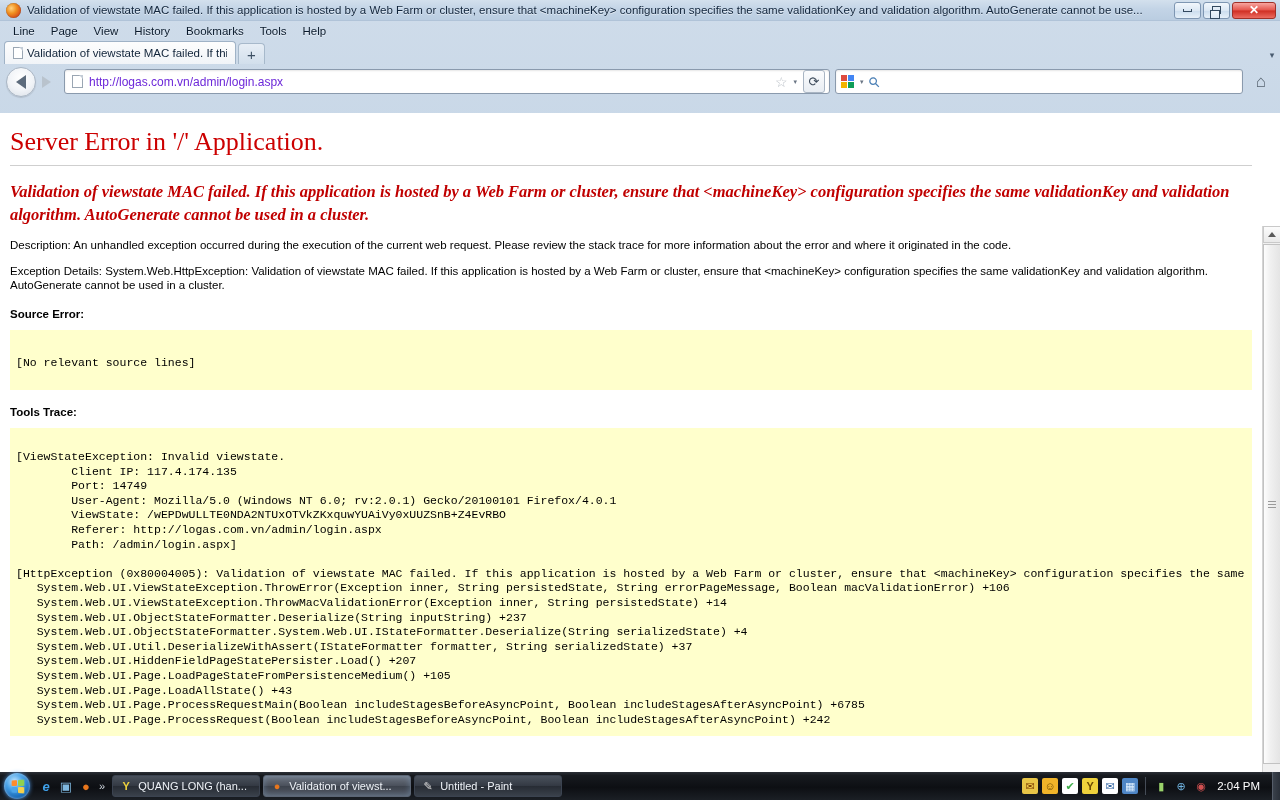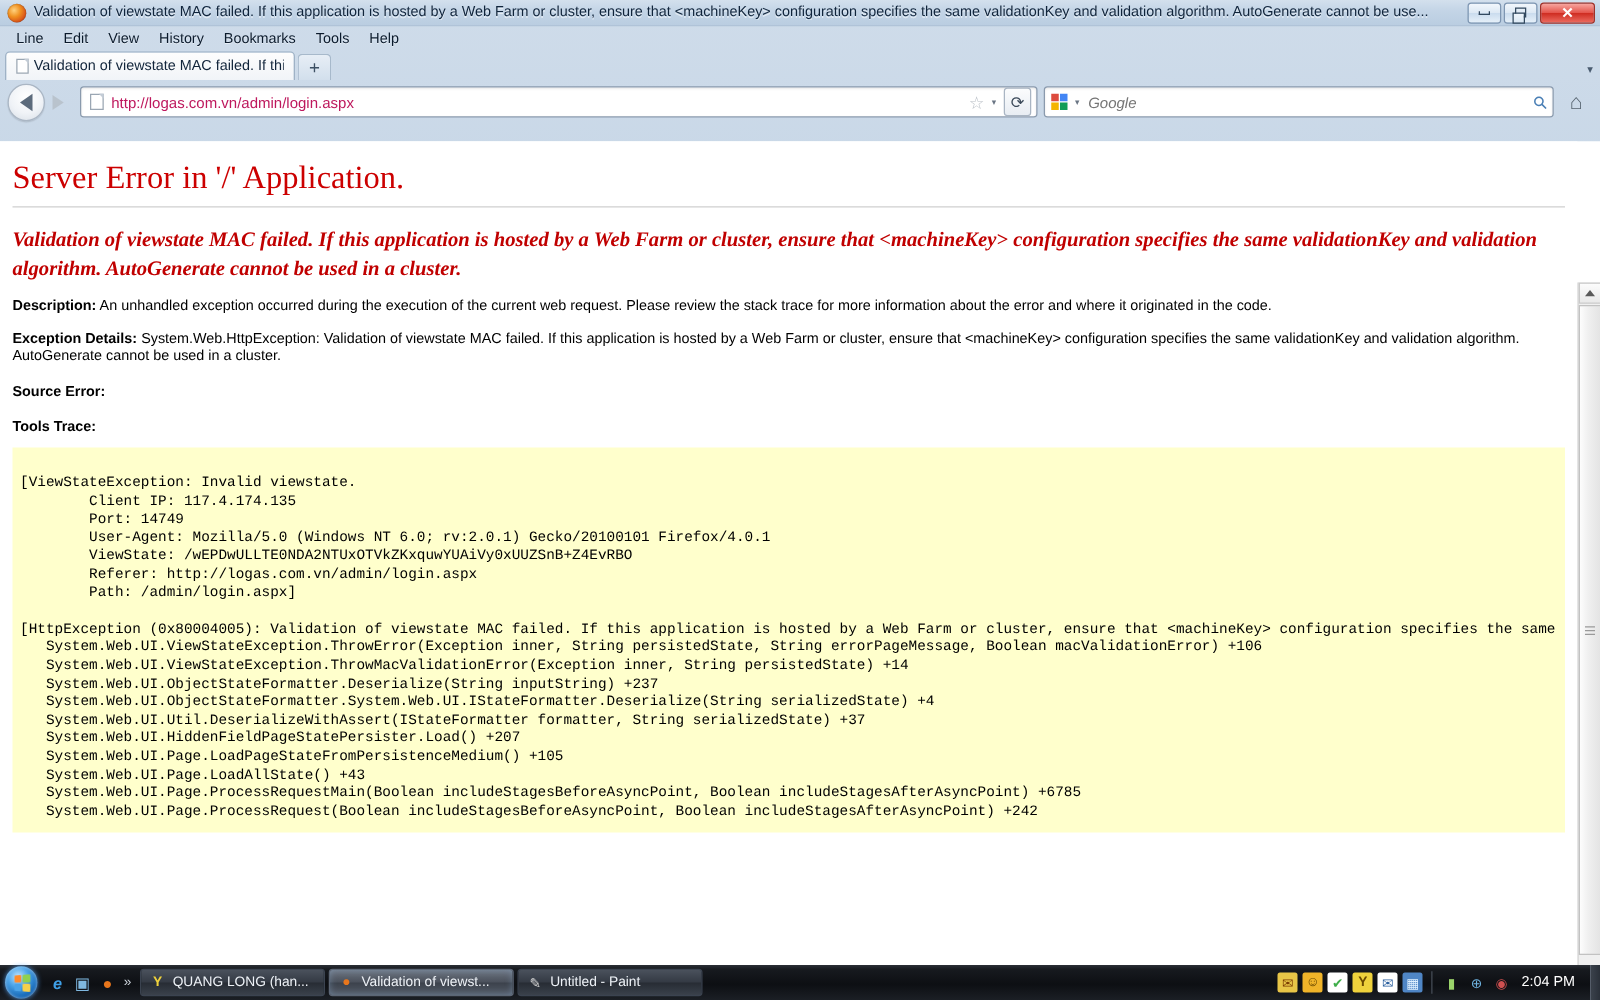--- a/index.html
+++ b/index.html
@@ -112,21 +112,21 @@
     border: 1px solid #8a9aad; border-radius: 3px;
     display: flex; align-items: center; padding: 0 4px; gap: 6px;
     box-shadow: inset 0 1px 2px rgba(0,0,0,.1);
   }
   #urlbar .page-icon2 {
     width: 11px; height: 13px; background:#fff; border:1px solid #9aa6b3; flex:0 0 auto; margin-left:3px;
     position: relative;
   }
   #urlbar .page-icon2:after { content:""; position:absolute; right:-1px; top:-1px;
     border-left:4px solid transparent; border-top:4px solid #c3ccd6; }
-  #url-text { flex: 1 1 auto; font-size: 12px; color: #be185d; white-space: nowrap; }
+  #url-text { flex: 1 1 auto; font-size: 12px; color: #6d28d9; white-space: nowrap; }
   .star-icon { color: #b9bfc6; font-size: 14px; }
   .mini-caret { font-size: 7px; color: #6a7584; }
   #reload-btn {
     width: 22px; height: 23px; border: 1px solid #a9b5c3; border-radius: 3px;
     background: linear-gradient(to bottom,#fbfcfd,#e8edf3);
     display:flex;align-items:center;justify-content:center; font-size: 13px; color:#3c4a5a;
   }
   #searchbar {
     width: 408px; height: 25px; background: #ffffff;
     border: 1px solid #8a9aad; border-radius: 3px;
@@ -156,21 +156,21 @@
     font-family: "Liberation Serif", serif;
     font-size: 26px; color: #cc0000; font-weight: normal;
     margin: 14px 0 0 2px;
   }
   .hr-thin { height: 1px; background: #cfcfcf; margin: 8px 2px 0 2px; }
   .err-sub {
     font-family: "Liberation Serif", serif; font-style: italic; font-weight: bold;
     font-size: 16.5px; color: #c00000; margin: 14px 2px 0 2px; line-height: 23px;
   }
   .para { font-size: 11.5px; color: #000; margin: 12px 2px 0 2px; line-height: 14px; }
-  .para b { font-weight: bold; }
+  .para b { font-weight: normal; }
   .section-head { font-size: 11.5px; font-weight: bold; color:#000; margin: 16px 2px 0 2px; }
   .code-box {
     background: #ffffcc; border: none; margin: 10px 2px 0 2px;
     padding: 18px 6px 12px 6px;
     font-family: "Liberation Mono", monospace; font-size: 11.5px; color: #000;
     white-space: pre; overflow: hidden; line-height: 14.6px;
   }
   #src-box { height: 60px; padding-top: 26px; }
   #stack-box { height: 308px; padding-top: 22px; }
 
@@ -246,21 +246,21 @@
           <span class="max-glyph"></span>
         </span>
       <span class="winbtn close">
           <span class="winbtn-glyph">✕</span>
         </span>
     </span>
   </div>
 
   <div id="menubar">
     <span class="menuitem">Line</span>
-    <span class="menuitem">Edit</span>
+    <span class="menuitem">Page</span>
     <span class="menuitem">View</span>
     <span class="menuitem">History</span>
     <span class="menuitem">Bookmarks</span>
     <span class="menuitem">Tools</span>
     <span class="menuitem">Help</span>
   </div>
 
   <div id="tabstrip">
     <div id="tab">
       <span class="page-icon"></span>
@@ -290,21 +290,20 @@
     </div>
 
     <div id="searchbar">
       <span id="google-icon">
         <i style="left:0;top:0;background:#dd4b3e;"></i>
         <i style="left:7px;top:0;background:#4285f4;"></i>
         <i style="left:0;top:7px;background:#f4b400;"></i>
         <i style="left:7px;top:7px;background:#0f9d58;"></i>
       </span>
       <span class="mini-caret">▾</span>
-      <input id="search-input" type="text" value="" placeholder="Google" style="">
       <span class="mag">⚲</span>
     </div>
 
     <div id="home-btn">
       <span class="home-glyph">⌂</span>
     </div>
   </div>
 </div>
 
 <div id="viewport">
@@ -317,20 +316,21 @@
       <b>Description:</b>
       <span>An unhandled exception occurred during the execution of the current web request. Please review the stack trace for more information about the error and where it originated in the code.</span>
     </div>
 
     <div class="para">
       <b>Exception Details:</b>
       <span>System.Web.HttpException: Validation of viewstate MAC failed. If this application is hosted by a Web Farm or cluster, ensure that &lt;machineKey&gt; configuration specifies the same validationKey and validation algorithm. AutoGenerate cannot be used in a cluster.</span>
     </div>
 
     <div class="section-head">Source Error:</div>
+    <div class="code-box" id="src-box">[No relevant source lines]</div>
 
 
     <div class="section-head">Tools Trace:</div>
     <div class="code-box" id="stack-box">[ViewStateException: Invalid viewstate.
         Client IP: 117.4.174.135
         Port: 14749
         User-Agent: Mozilla/5.0 (Windows NT 6.0; rv:2.0.1) Gecko/20100101 Firefox/4.0.1
         ViewState: /wEPDwULLTE0NDA2NTUxOTVkZKxquwYUAiVy0xUUZSnB+Z4EvRBO
         Referer: http://logas.com.vn/admin/login.aspx
         Path: /admin/login.aspx]

